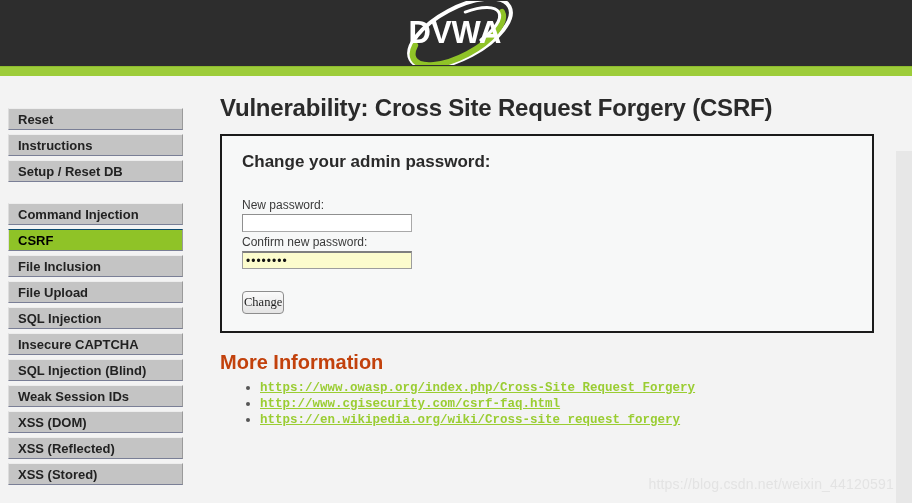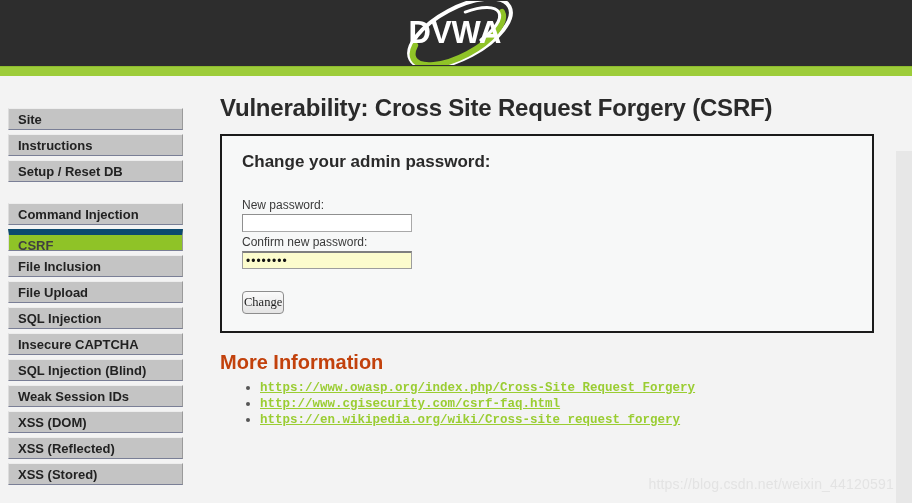--- a/index.html
+++ b/index.html
@@ -71,22 +71,22 @@
     font-size: 13px;
     font-weight: bold;
     color: #222222;
     box-sizing: border-box;
     cursor: pointer;
     white-space: nowrap;
     overflow: hidden;
   }
   .nav-item.selected {
     background: #8fc327;
-    color: #404040;
-    border-top: 6px solid #0c4a6e;
+    color: #000000;
+    border-top: 1px solid #0c4a6e;
     border-bottom: 1px solid #7a7f96;
   }
   .nav-gap {
     height: 17px;
   }
 
   
   #main {
     position: absolute;
     left: 220px;
@@ -222,21 +222,21 @@
     </div>
   </div>
 </div>
 <div id="green-bar"></div>
 
 <div id="page">
 
   <nav id="sidebar">
 
     <div>
-      <div class="nav-item">Site</div>
+      <div class="nav-item">Reset</div>
       <div class="nav-item">Instructions</div>
       <div class="nav-item">Setup / Reset DB</div>
     </div>
 
     <div class="nav-gap"></div>
 
     <div>
       <div class="nav-item">Command Injection</div>
       <div class="nav-item selected">CSRF</div>
       <div class="nav-item">File Inclusion</div>

